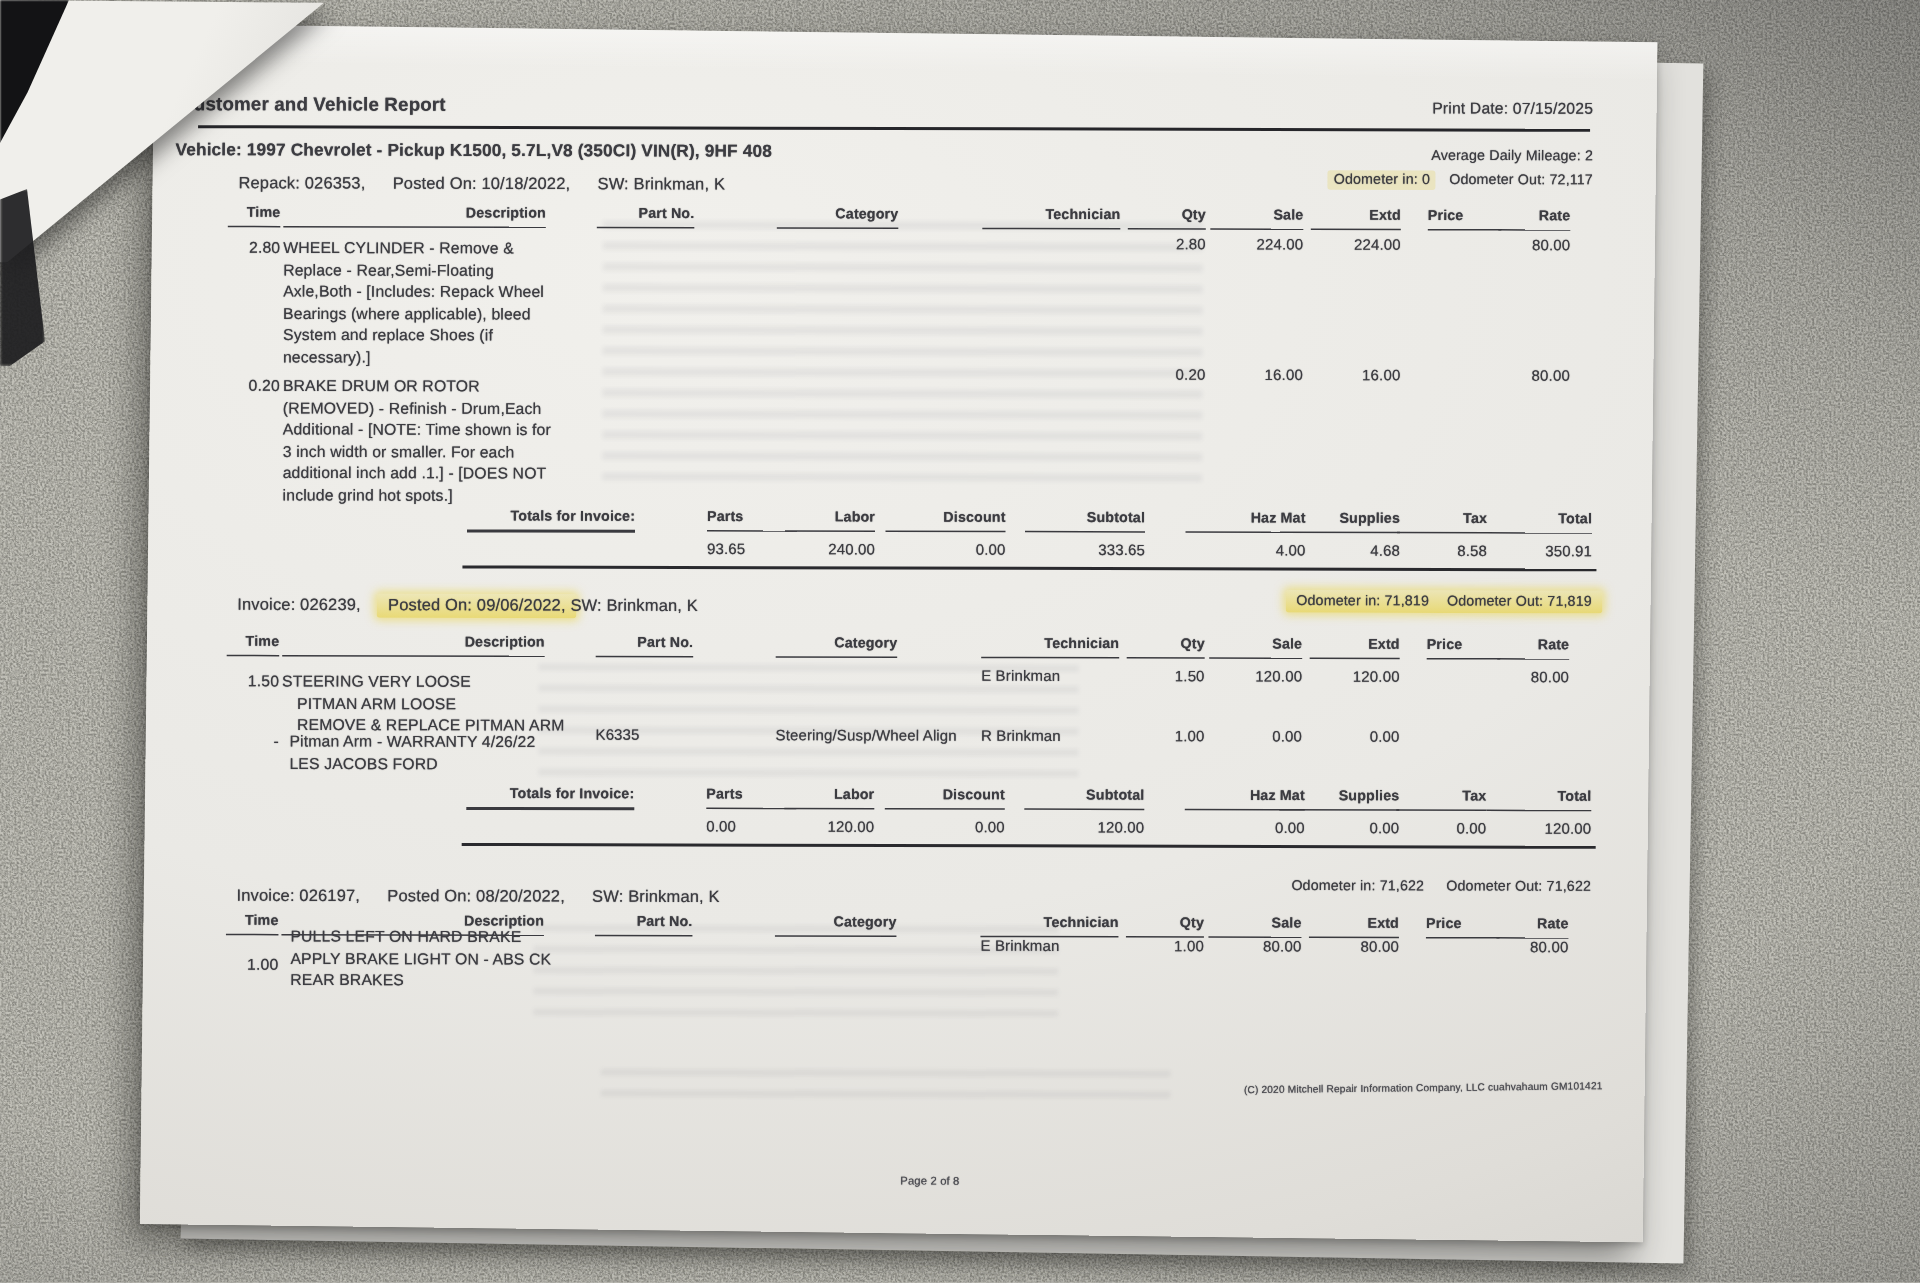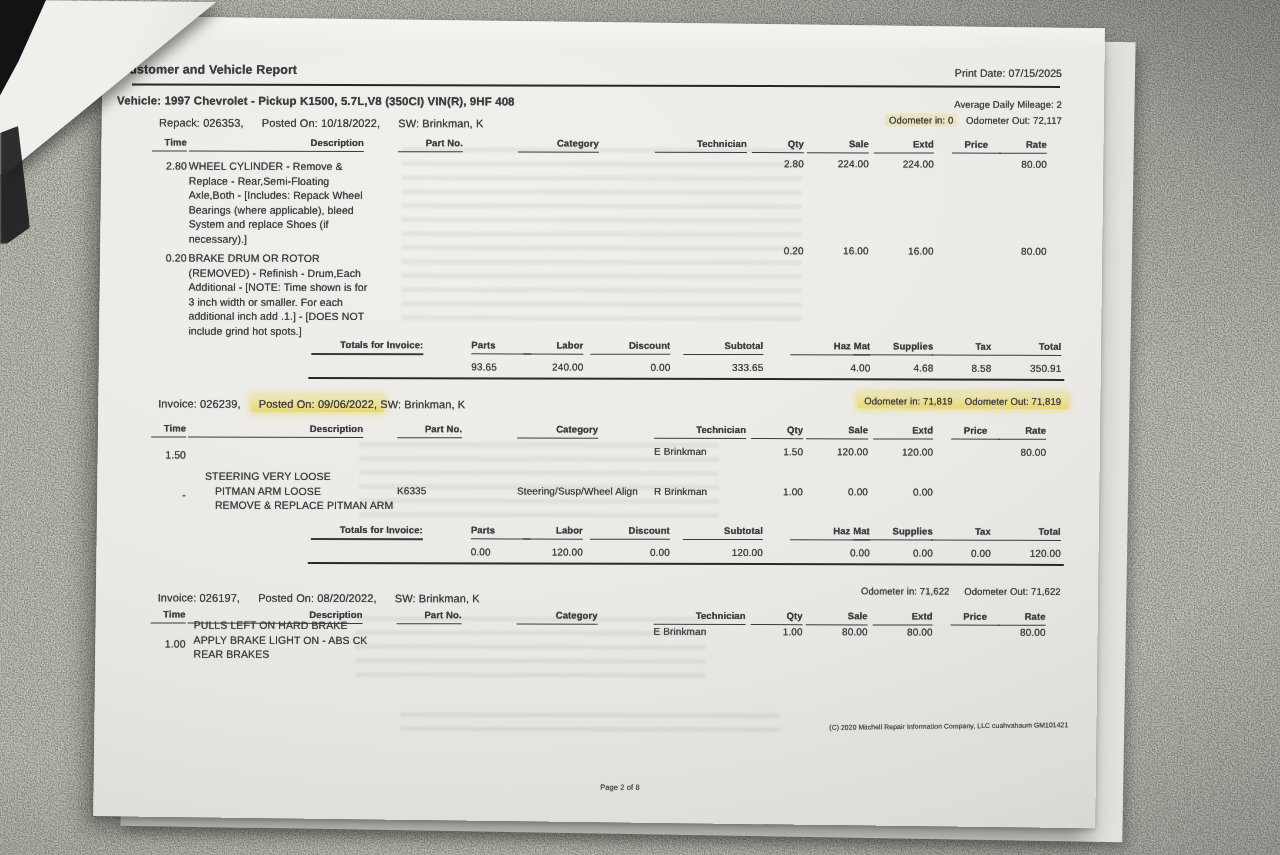--- a/index.html
+++ b/index.html
@@ -39,21 +39,21 @@
   .h{font-weight:bold;font-size:9.5px;border-bottom:1.6px solid #3a3a3f;padding-bottom:2px;text-align:right;}
   
   .c-time{left:50px;width:35px;text-align:right;}
   .c-desc{left:87px;width:232px;}
   .c-part{left:296px;}
   .c-cat{left:416px;}
   .c-tech{left:553px;}
   .c-qty{left:650px;width:52px;text-align:right;}
   .c-sale{left:705px;width:62px;text-align:right;}
   .c-extd{left:772px;width:60px;text-align:right;}
-  .c-price{left:850px;width:49px;text-align:center;}
+  .c-price{left:850px;width:49px;text-align:left;}
   .c-rate{left:897px;width:48px;text-align:right;}
   .h.c-desc{width:175px;} .h.c-part{width:65px;} .h.c-cat{width:81px;} .h.c-tech{width:92px;}
   
   .t-label{left:210px;width:112px;border-bottom-width:2px;}
   .t-0{left:370px;width:60px;text-align:left;}
   .t-1{left:422px;width:60px;text-align:right;}
   .t-2{left:489px;width:80px;text-align:right;}
   .t-3{left:582px;width:80px;text-align:right;}
   .t-4{left:689px;width:80px;text-align:right;}
   .t-5{left:752px;width:80px;text-align:right;}
@@ -209,35 +209,39 @@
     </div>
 
     <div class="row" style="top:428px;">
       <div class="el c-tech">E Brinkman</div>
       <div class="el c-qty">1.50</div>
       <div class="el c-sale">120.00</div>
       <div class="el c-extd">120.00</div>
       <div class="el c-rate">80.00</div>
     </div>
     <div class="el c-time dl" style="top:431px;">1.50</div>
-    <div class="desc" style="top:452px;margin-left:17px;">
+    <div class="desc" style="top:431px;">
       <div class="dl">STEERING VERY LOOSE</div>
       <div class="dl" style="padding-left:10px;">PITMAN ARM LOOSE</div>
       <div class="dl" style="padding-left:10px;">REMOVE &amp; REPLACE PITMAN ARM</div>
     </div>
 
     <div class="row" style="top:468px;">
       <div class="el c-part">K6335</div>
       <div class="el c-cat">Steering/Susp/Wheel Align</div>
       <div class="el c-tech">R Brinkman</div>
       <div class="el c-qty">1.00</div>
       <div class="el c-sale">0.00</div>
       <div class="el c-extd">0.00</div>
     </div>
     <div class="el c-time dl" style="top:471px;">-</div>
+    <div class="desc" style="top:471px;left:92px;">
+      <div class="dl">Pitman Arm - WARRANTY 4/26/22</div>
+      <div class="dl">LES JACOBS FORD</div>
+    </div>
 
     <div class="row" style="top:507px;">
       <div class="el h t-label">Totals for Invoice:</div>
       <div class="el h t-0">Parts</div>
       <div class="el h t-1">Labor</div>
       <div class="el h t-2">Discount</div>
       <div class="el h t-3">Subtotal</div>
       <div class="el h t-4">Haz Mat</div>
       <div class="el h t-5">Supplies</div>
       <div class="el h t-6">Tax</div>

